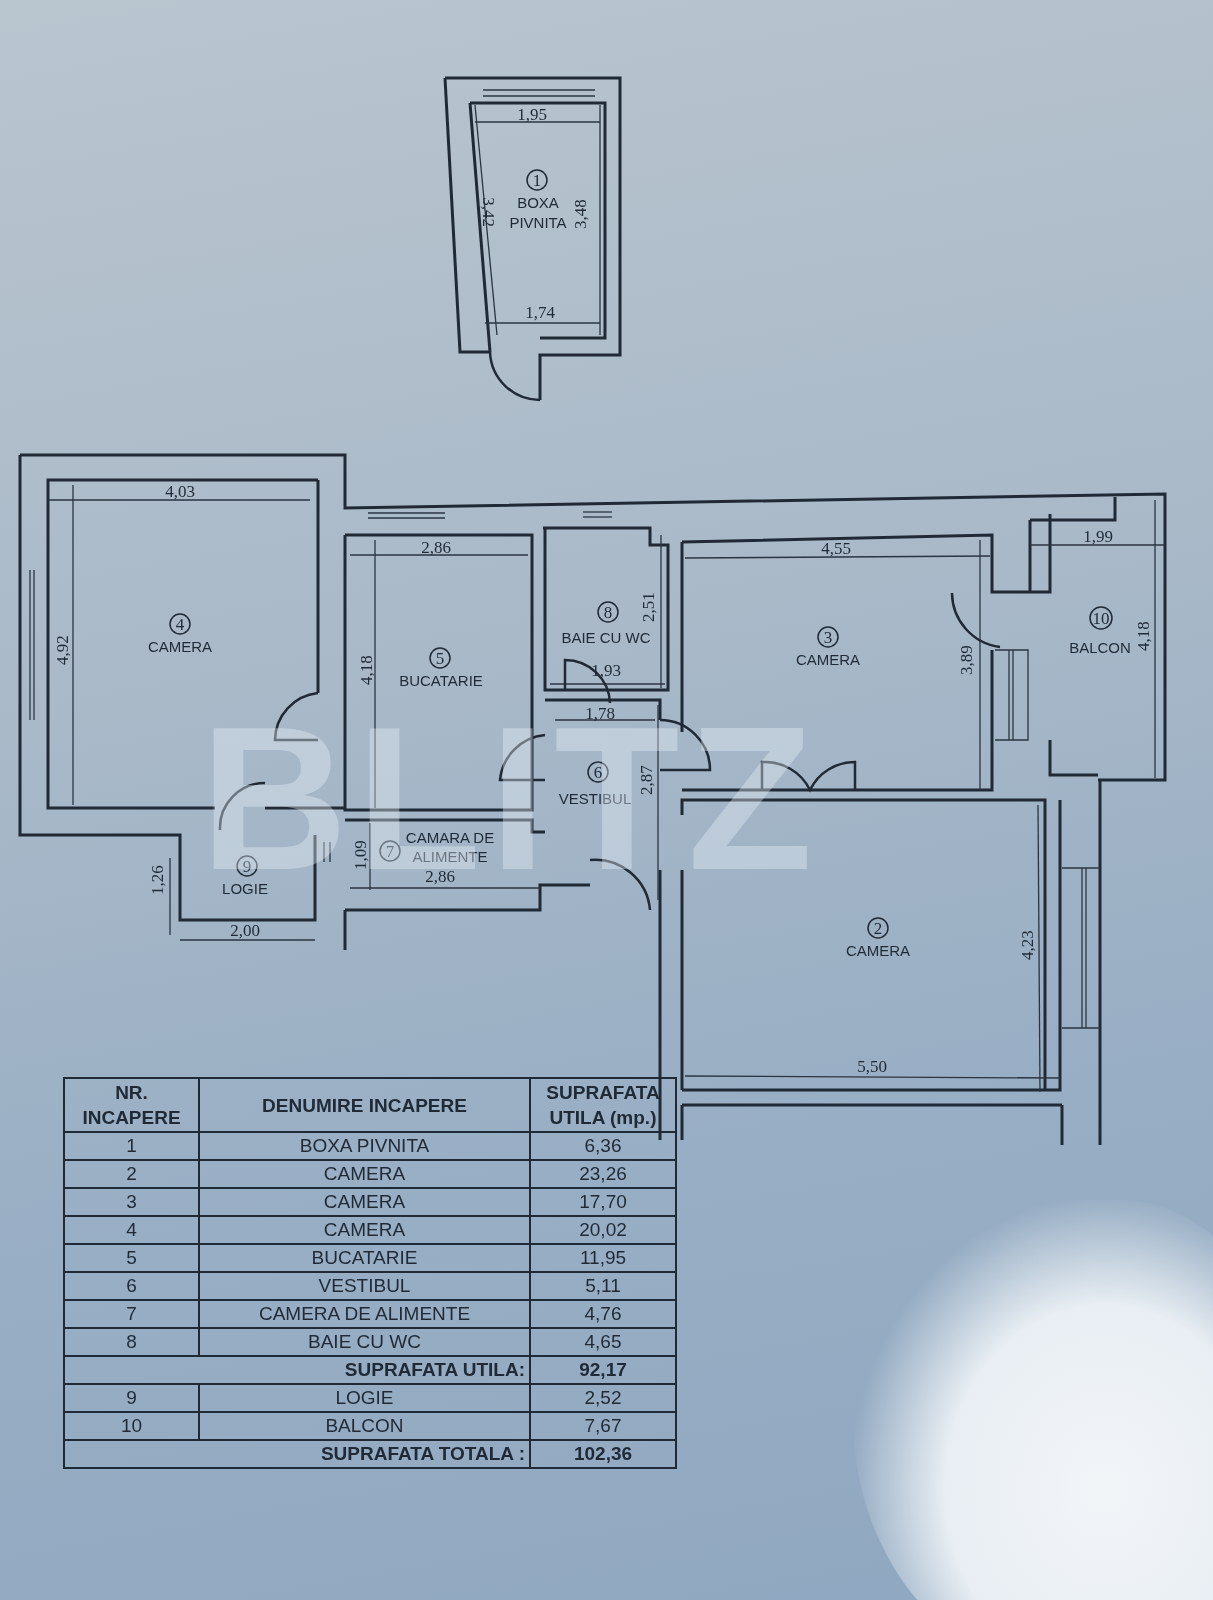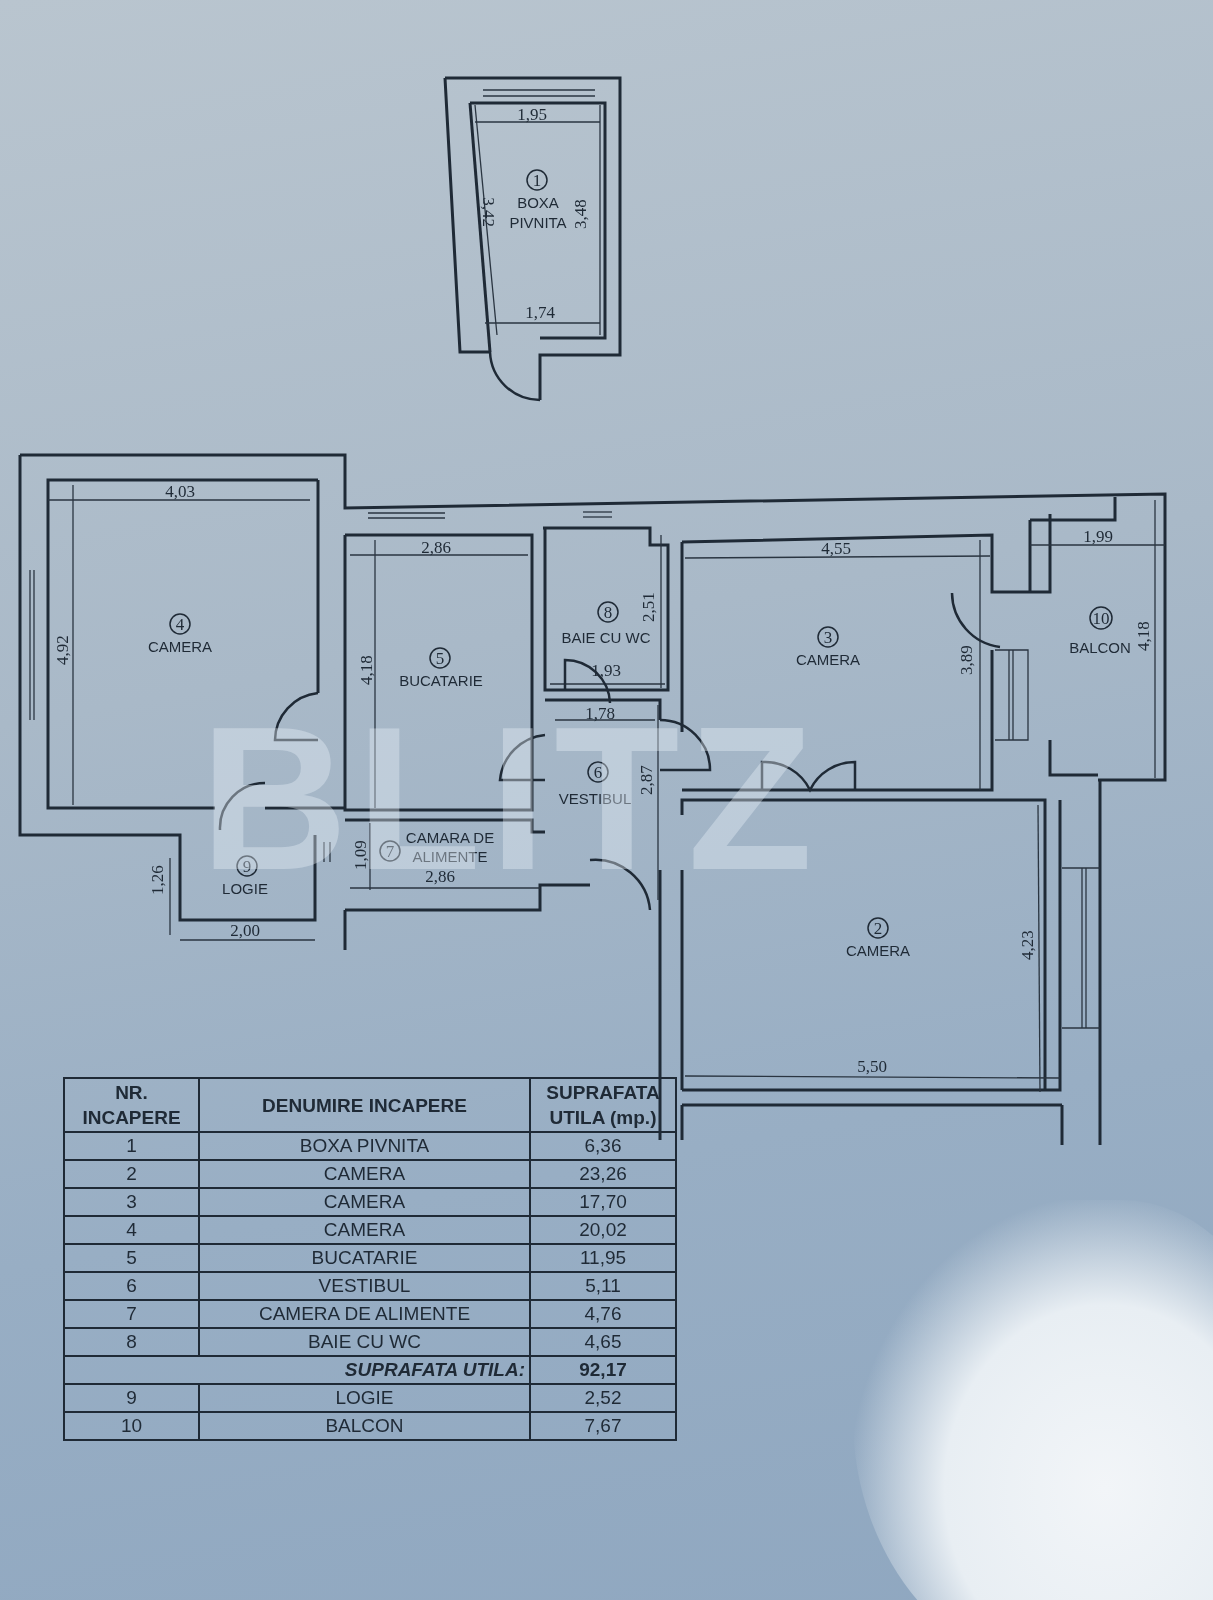--- a/index.html
+++ b/index.html
@@ -19,21 +19,21 @@
   .glare{position:absolute;right:-60px;bottom:-80px;width:420px;height:480px;
     background:radial-gradient(ellipse at 60% 60%,#f2f5f8 0%,#e8eef3 45%,rgba(220,230,238,0) 72%);
     border-radius:50% 40% 0 60%;pointer-events:none;}
   table.areas{position:absolute;left:63px;top:1077px;width:614px;border-collapse:collapse;
     font-size:19px;color:#1f2a36;}
   table.areas td,table.areas th{border:2px solid #1f2a36;text-align:center;padding:0 4px;height:26px;}
   table.areas th{font-weight:bold;height:52px;font-size:19px;line-height:25px;}
   table.areas th.c1{width:125px;}
   table.areas th.c3{width:136px;}
   table.areas tr.sum td{font-weight:bold;}
-  table.areas tr.sum td.sumlabel{text-align:right;font-style:italic;}
+  table.areas tr.sum td.sumlabel{text-align:right;}
 </style>
 </head>
 <body>
 
 <svg id="plan" viewBox="0 0 1213 1600" xmlns="http://www.w3.org/2000/svg">
 
   <g>
     <polyline class="wall" points="445,78 620,78 620,355 540,355 540,400"></polyline>
     <polyline class="wall" points="445,78 460,352 490,352"></polyline>
     <polyline class="wall" points="470,103 605,103 605,338 540,338"></polyline>
@@ -256,16 +256,20 @@
     <tr>
         <td>9</td>
         <td>LOGIE</td>
         <td>2,52</td>
       </tr>
     <tr>
         <td>10</td>
         <td>BALCON</td>
         <td>7,67</td>
       </tr>
+    <tr class="sum">
+        <td colspan="2" class="sumlabel">SUPRAFATA TOTALA :</td>
+        <td>102,36</td>
+      </tr>
   </tbody>
 </table>
 
 <div class="glare"></div>
 
 </body></html>

